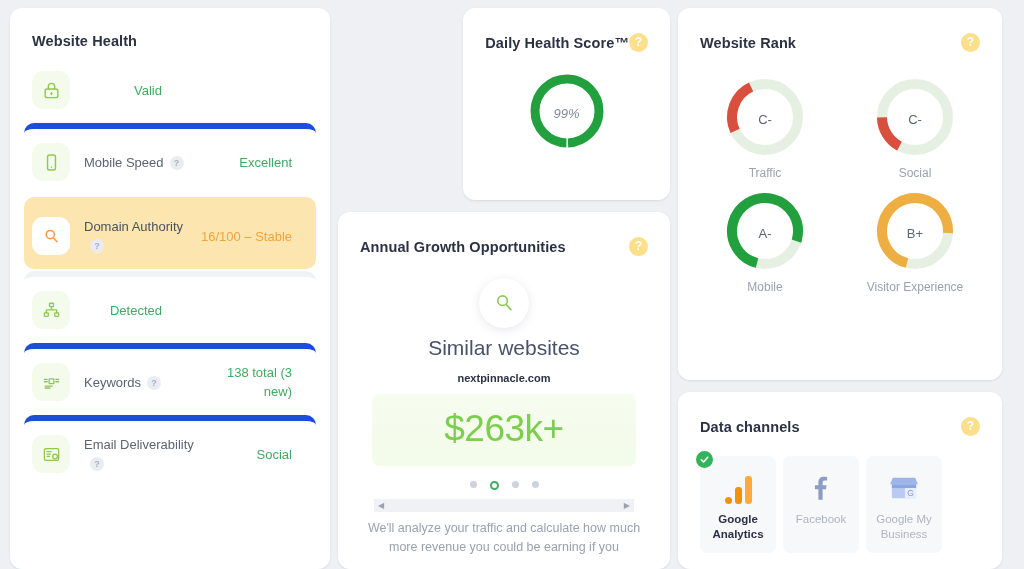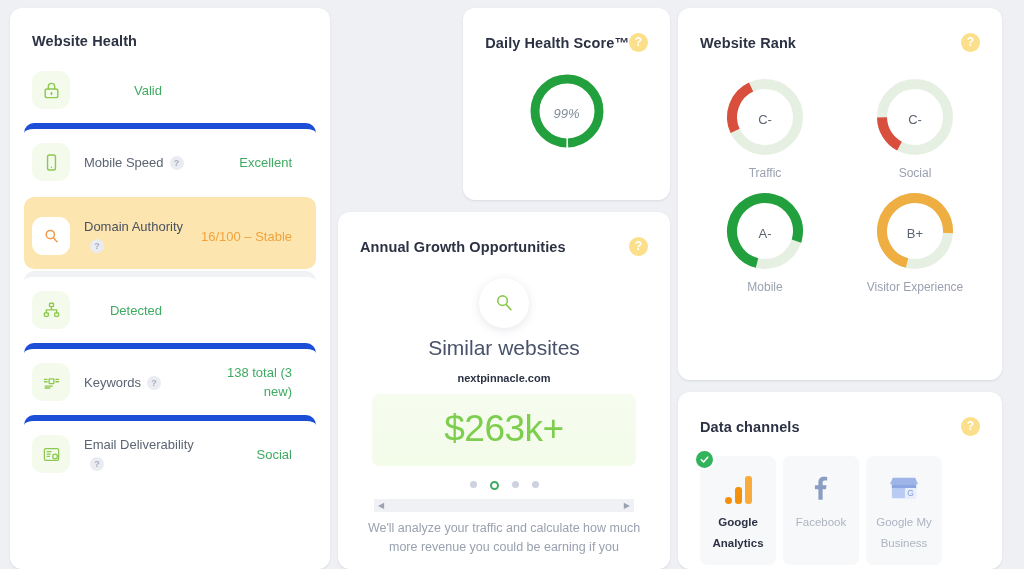--- a/index.html
+++ b/index.html
@@ -235,21 +235,21 @@
     width: 76px;
     background: #f7f8fa;
     border-radius: 7px;
     padding: 14px 4px 11px 4px;
     text-align: center;
     cursor: pointer;
   }
   .channel-icon { height: 38px; display: flex; align-items: center; justify-content: center; }
   .channel-name {
     font-size: 11.5px;
-    line-height: 21px;
+    line-height: 15px;
     color: #aeb4c2;
     margin-top: 4px;
   }
   .channel.connected .channel-name { color: #2c3244; font-weight: bold; }
   .check {
     position: absolute;
     top: -7px; left: -6px;
     width: 21px; height: 21px;
     border-radius: 50%;
     background: #33b35b;

